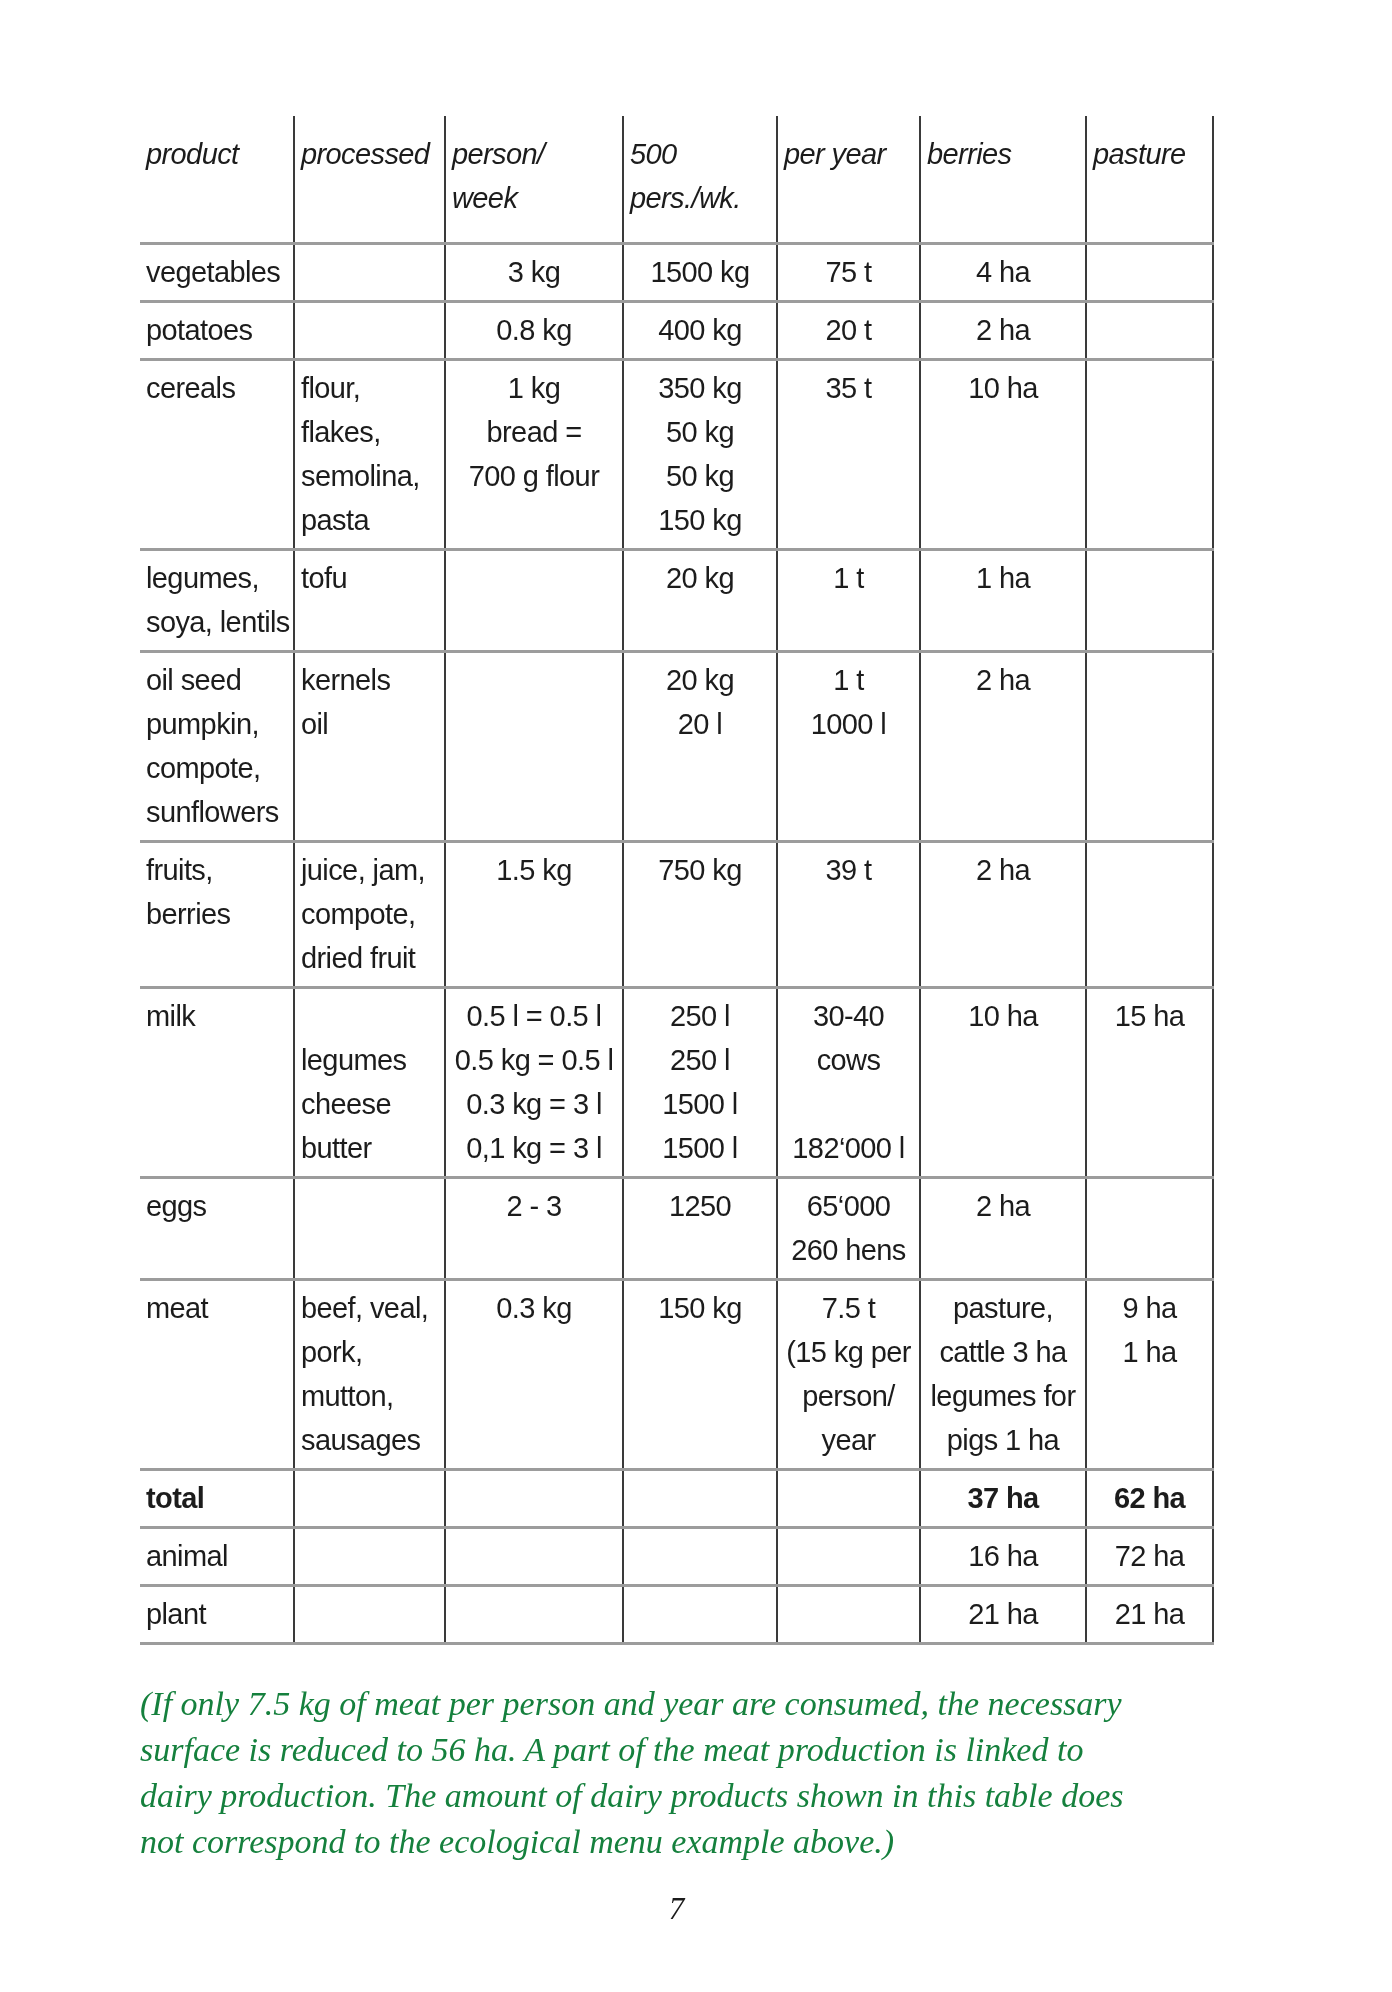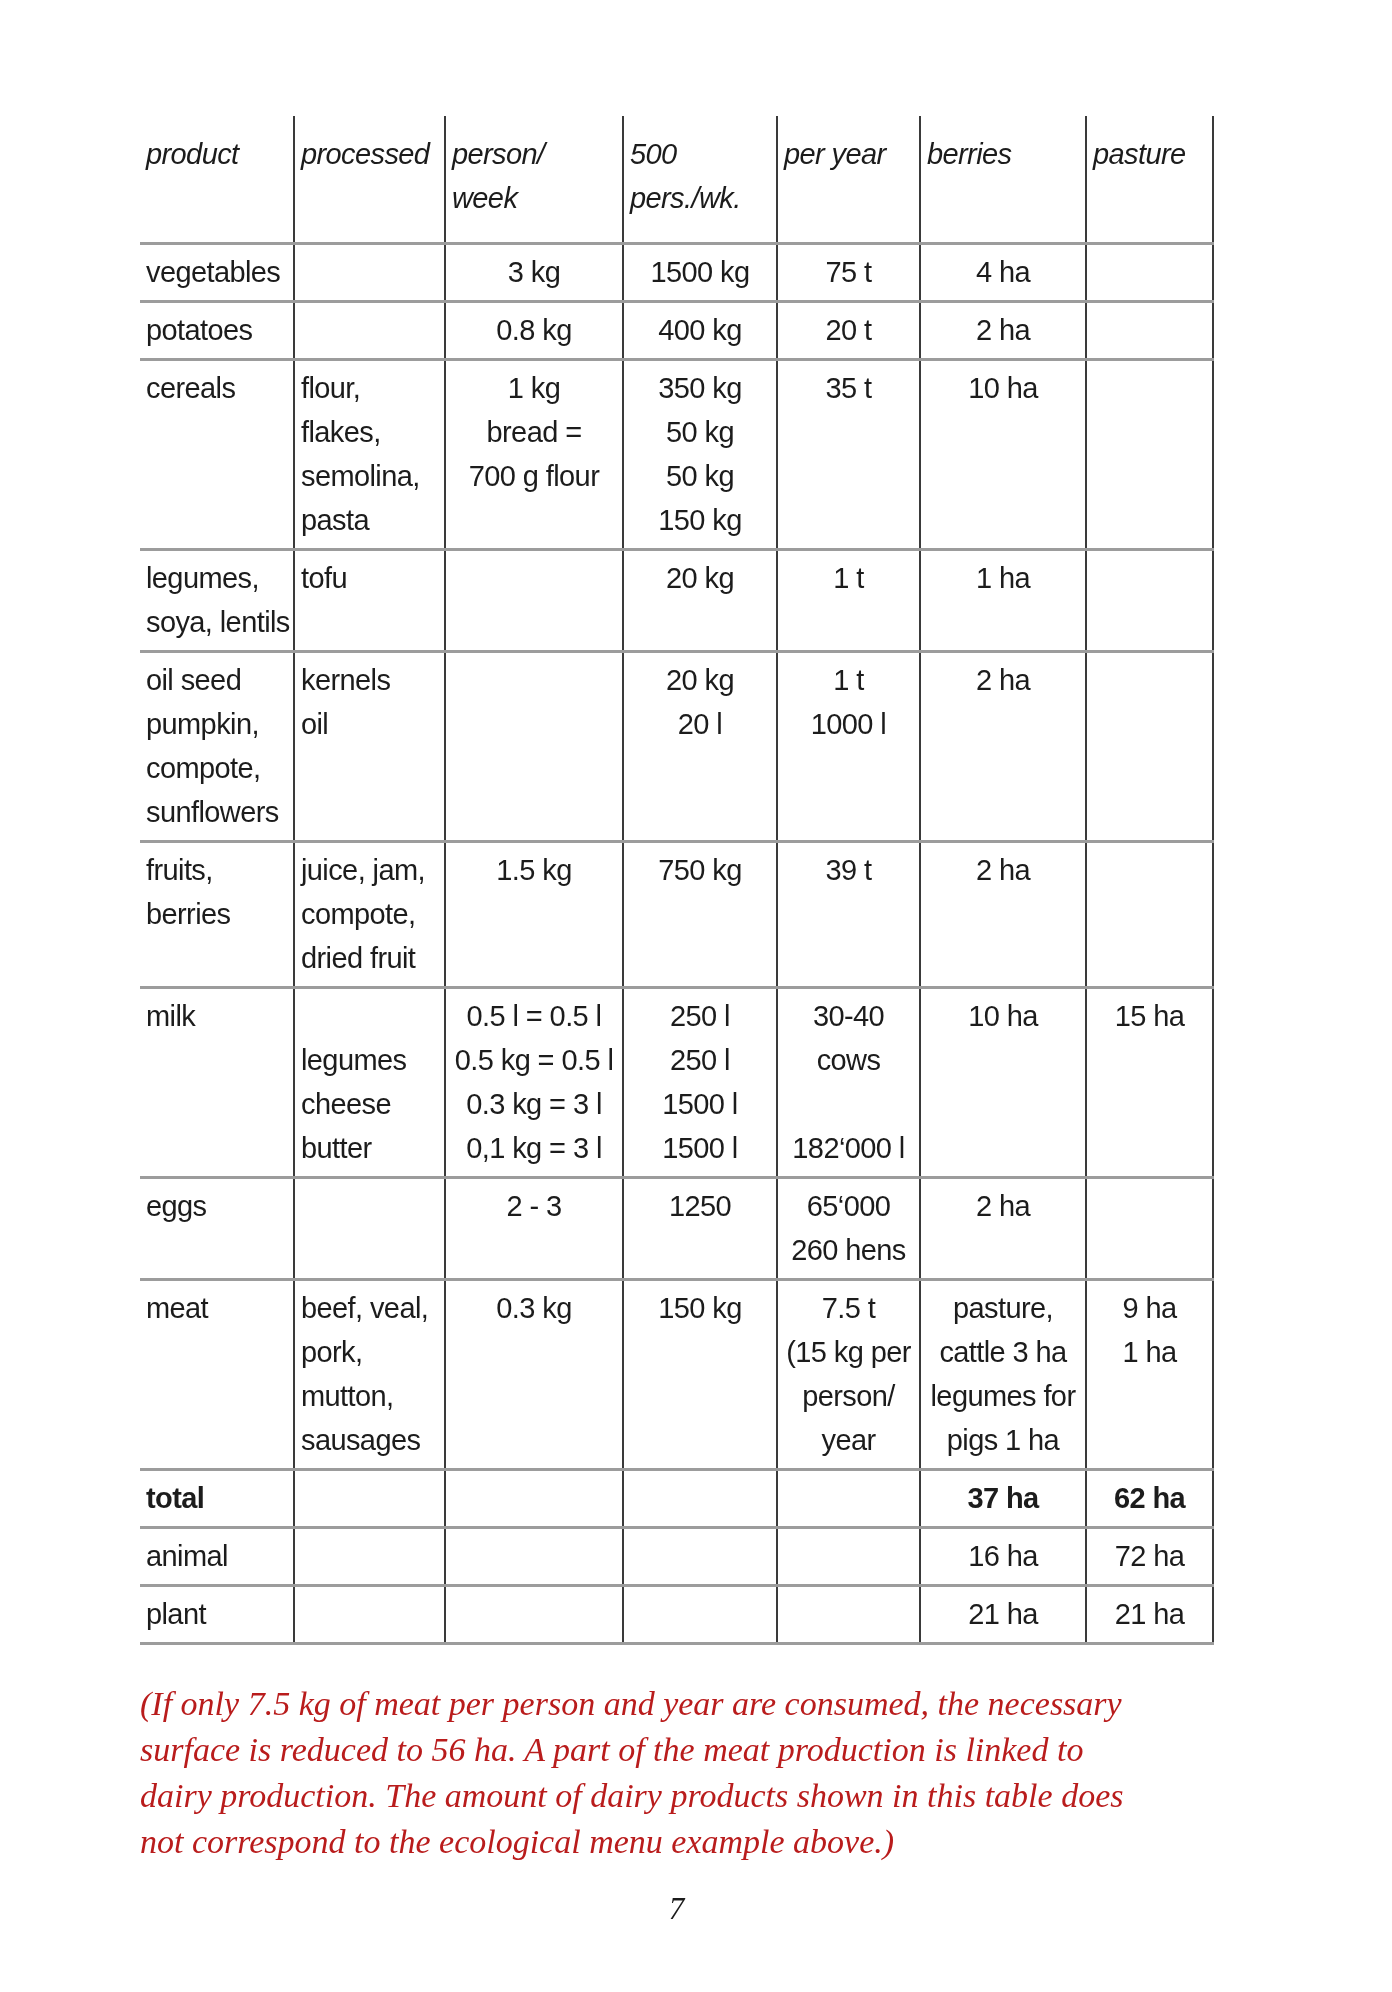--- a/index.html
+++ b/index.html
@@ -76,21 +76,21 @@
   tr.bold-row { font-weight: 700; }
   tr.bold-row td { font-weight: 700; }
 
   
   .footnote {
     margin: 36px 0 0 0;
     font-family: "Liberation Serif", serif;
     font-style: italic;
     font-size: 34px;
     line-height: 46px;
-    color: #b91c1c;
+    color: #15803d;
   }
   .footnote .note-line { white-space: nowrap; }
 
   
   .page-number {
     margin-top: 26px;
     width: 1073px;
     text-align: center;
     font-family: "Liberation Serif", serif;
     font-style: italic;

